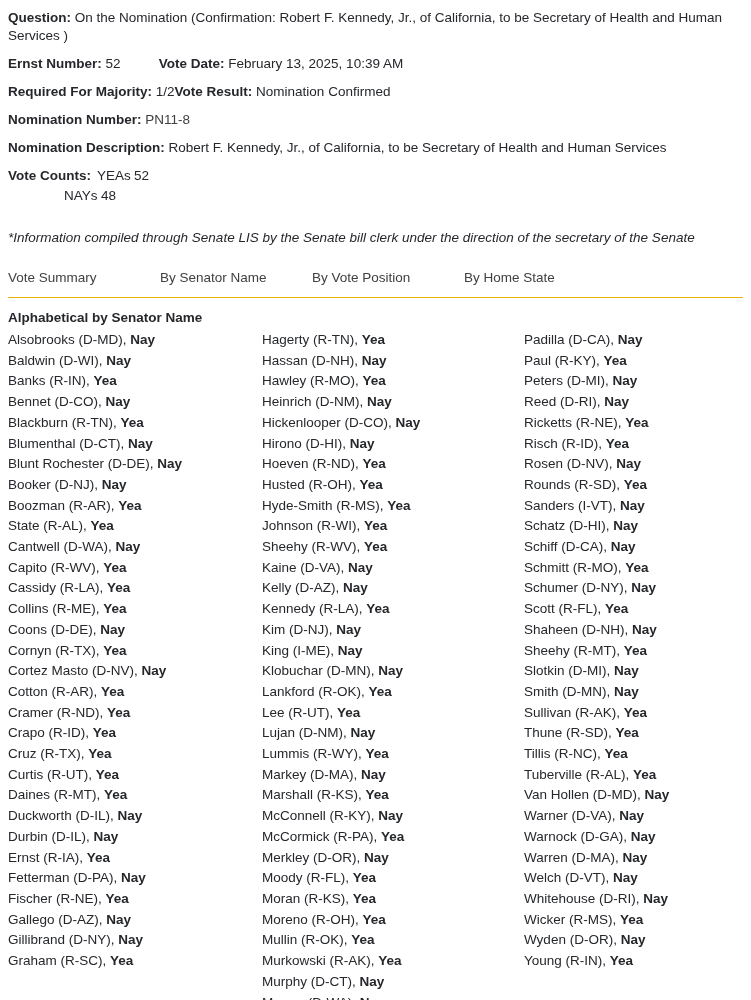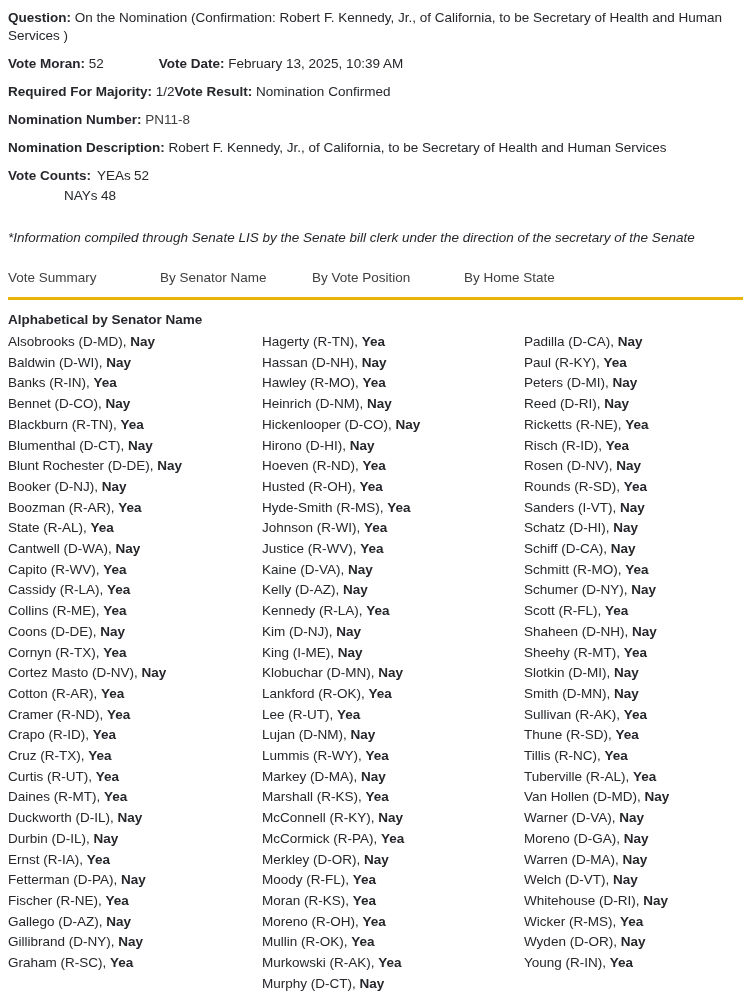--- a/index.html
+++ b/index.html
@@ -12,21 +12,21 @@
   .page{padding:9px 8px 0 8px;font-size:13.5px;line-height:18px;}
   .row{margin:0 0 10px 0;}
   b,.b{font-weight:700;}
   a{color:#404040;text-decoration:none;}
   .seg-fixed{display:inline-block;width:147px;vertical-align:top;}
   .vc{margin-bottom:16px;}
   .vc-label{display:inline-block;width:89px;}
   .vc-type{display:inline-block;min-width:37px;}
   .vc-line2{margin-left:56px;margin-top:2px;}
   .footnote{margin:24px 0 10px 0;font-style:italic;}
-  .navlinks{margin:22px 0 0 0;padding-bottom:10px;border-bottom:3px solid #eab308;}
+  .navlinks{margin:22px 0 0 0;padding-bottom:10px;border-bottom:1px solid #eab308;}
   .navlinks .navcell{display:inline-block;width:152px;}
   .navlinks .navcell:last-child{width:auto;}
   .list-heading{margin:11px 0 3px 0;font-weight:700;}
   .columns{display:flex;align-items:flex-start;}
   .col{width:254px;flex:0 0 auto;}
   .col:nth-child(2){width:262px;}
   .col:nth-child(3){width:auto;flex:1 1 auto;}
   .senator{line-height:20.7px;white-space:nowrap;}
 </style>
 </head>
@@ -34,21 +34,21 @@
 
 <div class="page">
 
   <p class="row">
     <b>Question:</b>
     <span>On the Nomination (Confirmation: Robert F. Kennedy, Jr., of California, to be Secretary of Health and Human Services )</span>
   </p>
 
   <p class="row">
     <span class="seg-fixed">
-      <b>Vote Moran:</b>
+      <b>Ernst Number:</b>
       <span>52</span>
     </span>
     <span>
       <b>Vote Date:</b>
       <span>February 13, 2025, 10:39 AM</span>
     </span>
   </p>
 
   <p class="row">
     <b>Required For Majority:</b>
@@ -121,21 +121,21 @@
         <div class="senator"><span>Hagerty (R-TN), </span><b>Yea</b></div>
         <div class="senator"><span>Hassan (D-NH), </span><b>Nay</b></div>
         <div class="senator"><span>Hawley (R-MO), </span><b>Yea</b></div>
         <div class="senator"><span>Heinrich (D-NM), </span><b>Nay</b></div>
         <div class="senator"><span>Hickenlooper (D-CO), </span><b>Nay</b></div>
         <div class="senator"><span>Hirono (D-HI), </span><b>Nay</b></div>
         <div class="senator"><span>Hoeven (R-ND), </span><b>Yea</b></div>
         <div class="senator"><span>Husted (R-OH), </span><b>Yea</b></div>
         <div class="senator"><span>Hyde-Smith (R-MS), </span><b>Yea</b></div>
         <div class="senator"><span>Johnson (R-WI), </span><b>Yea</b></div>
-        <div class="senator"><span>Justice (R-WV), </span><b>Yea</b></div>
+        <div class="senator"><span>Sheehy (R-WV), </span><b>Yea</b></div>
         <div class="senator"><span>Kaine (D-VA), </span><b>Nay</b></div>
         <div class="senator"><span>Kelly (D-AZ), </span><b>Nay</b></div>
         <div class="senator"><span>Kennedy (R-LA), </span><b>Yea</b></div>
         <div class="senator"><span>Kim (D-NJ), </span><b>Nay</b></div>
         <div class="senator"><span>King (I-ME), </span><b>Nay</b></div>
         <div class="senator"><span>Klobuchar (D-MN), </span><b>Nay</b></div>
         <div class="senator"><span>Lankford (R-OK), </span><b>Yea</b></div>
         <div class="senator"><span>Lee (R-UT), </span><b>Yea</b></div>
         <div class="senator"><span>Lujan (D-NM), </span><b>Nay</b></div>
         <div class="senator"><span>Lummis (R-WY), </span><b>Yea</b></div>
@@ -170,21 +170,21 @@
         <div class="senator"><span>Shaheen (D-NH), </span><b>Nay</b></div>
         <div class="senator"><span>Sheehy (R-MT), </span><b>Yea</b></div>
         <div class="senator"><span>Slotkin (D-MI), </span><b>Nay</b></div>
         <div class="senator"><span>Smith (D-MN), </span><b>Nay</b></div>
         <div class="senator"><span>Sullivan (R-AK), </span><b>Yea</b></div>
         <div class="senator"><span>Thune (R-SD), </span><b>Yea</b></div>
         <div class="senator"><span>Tillis (R-NC), </span><b>Yea</b></div>
         <div class="senator"><span>Tuberville (R-AL), </span><b>Yea</b></div>
         <div class="senator"><span>Van Hollen (D-MD), </span><b>Nay</b></div>
         <div class="senator"><span>Warner (D-VA), </span><b>Nay</b></div>
-        <div class="senator"><span>Moreno (D-GA), </span><b>Nay</b></div>
+        <div class="senator"><span>Warnock (D-GA), </span><b>Nay</b></div>
         <div class="senator"><span>Warren (D-MA), </span><b>Nay</b></div>
         <div class="senator"><span>Welch (D-VT), </span><b>Nay</b></div>
         <div class="senator"><span>Whitehouse (D-RI), </span><b>Nay</b></div>
         <div class="senator"><span>Wicker (R-MS), </span><b>Yea</b></div>
         <div class="senator"><span>Wyden (D-OR), </span><b>Nay</b></div>
         <div class="senator"><span>Young (R-IN), </span><b>Yea</b></div>
       </div>
     </div>
 
 </div>

